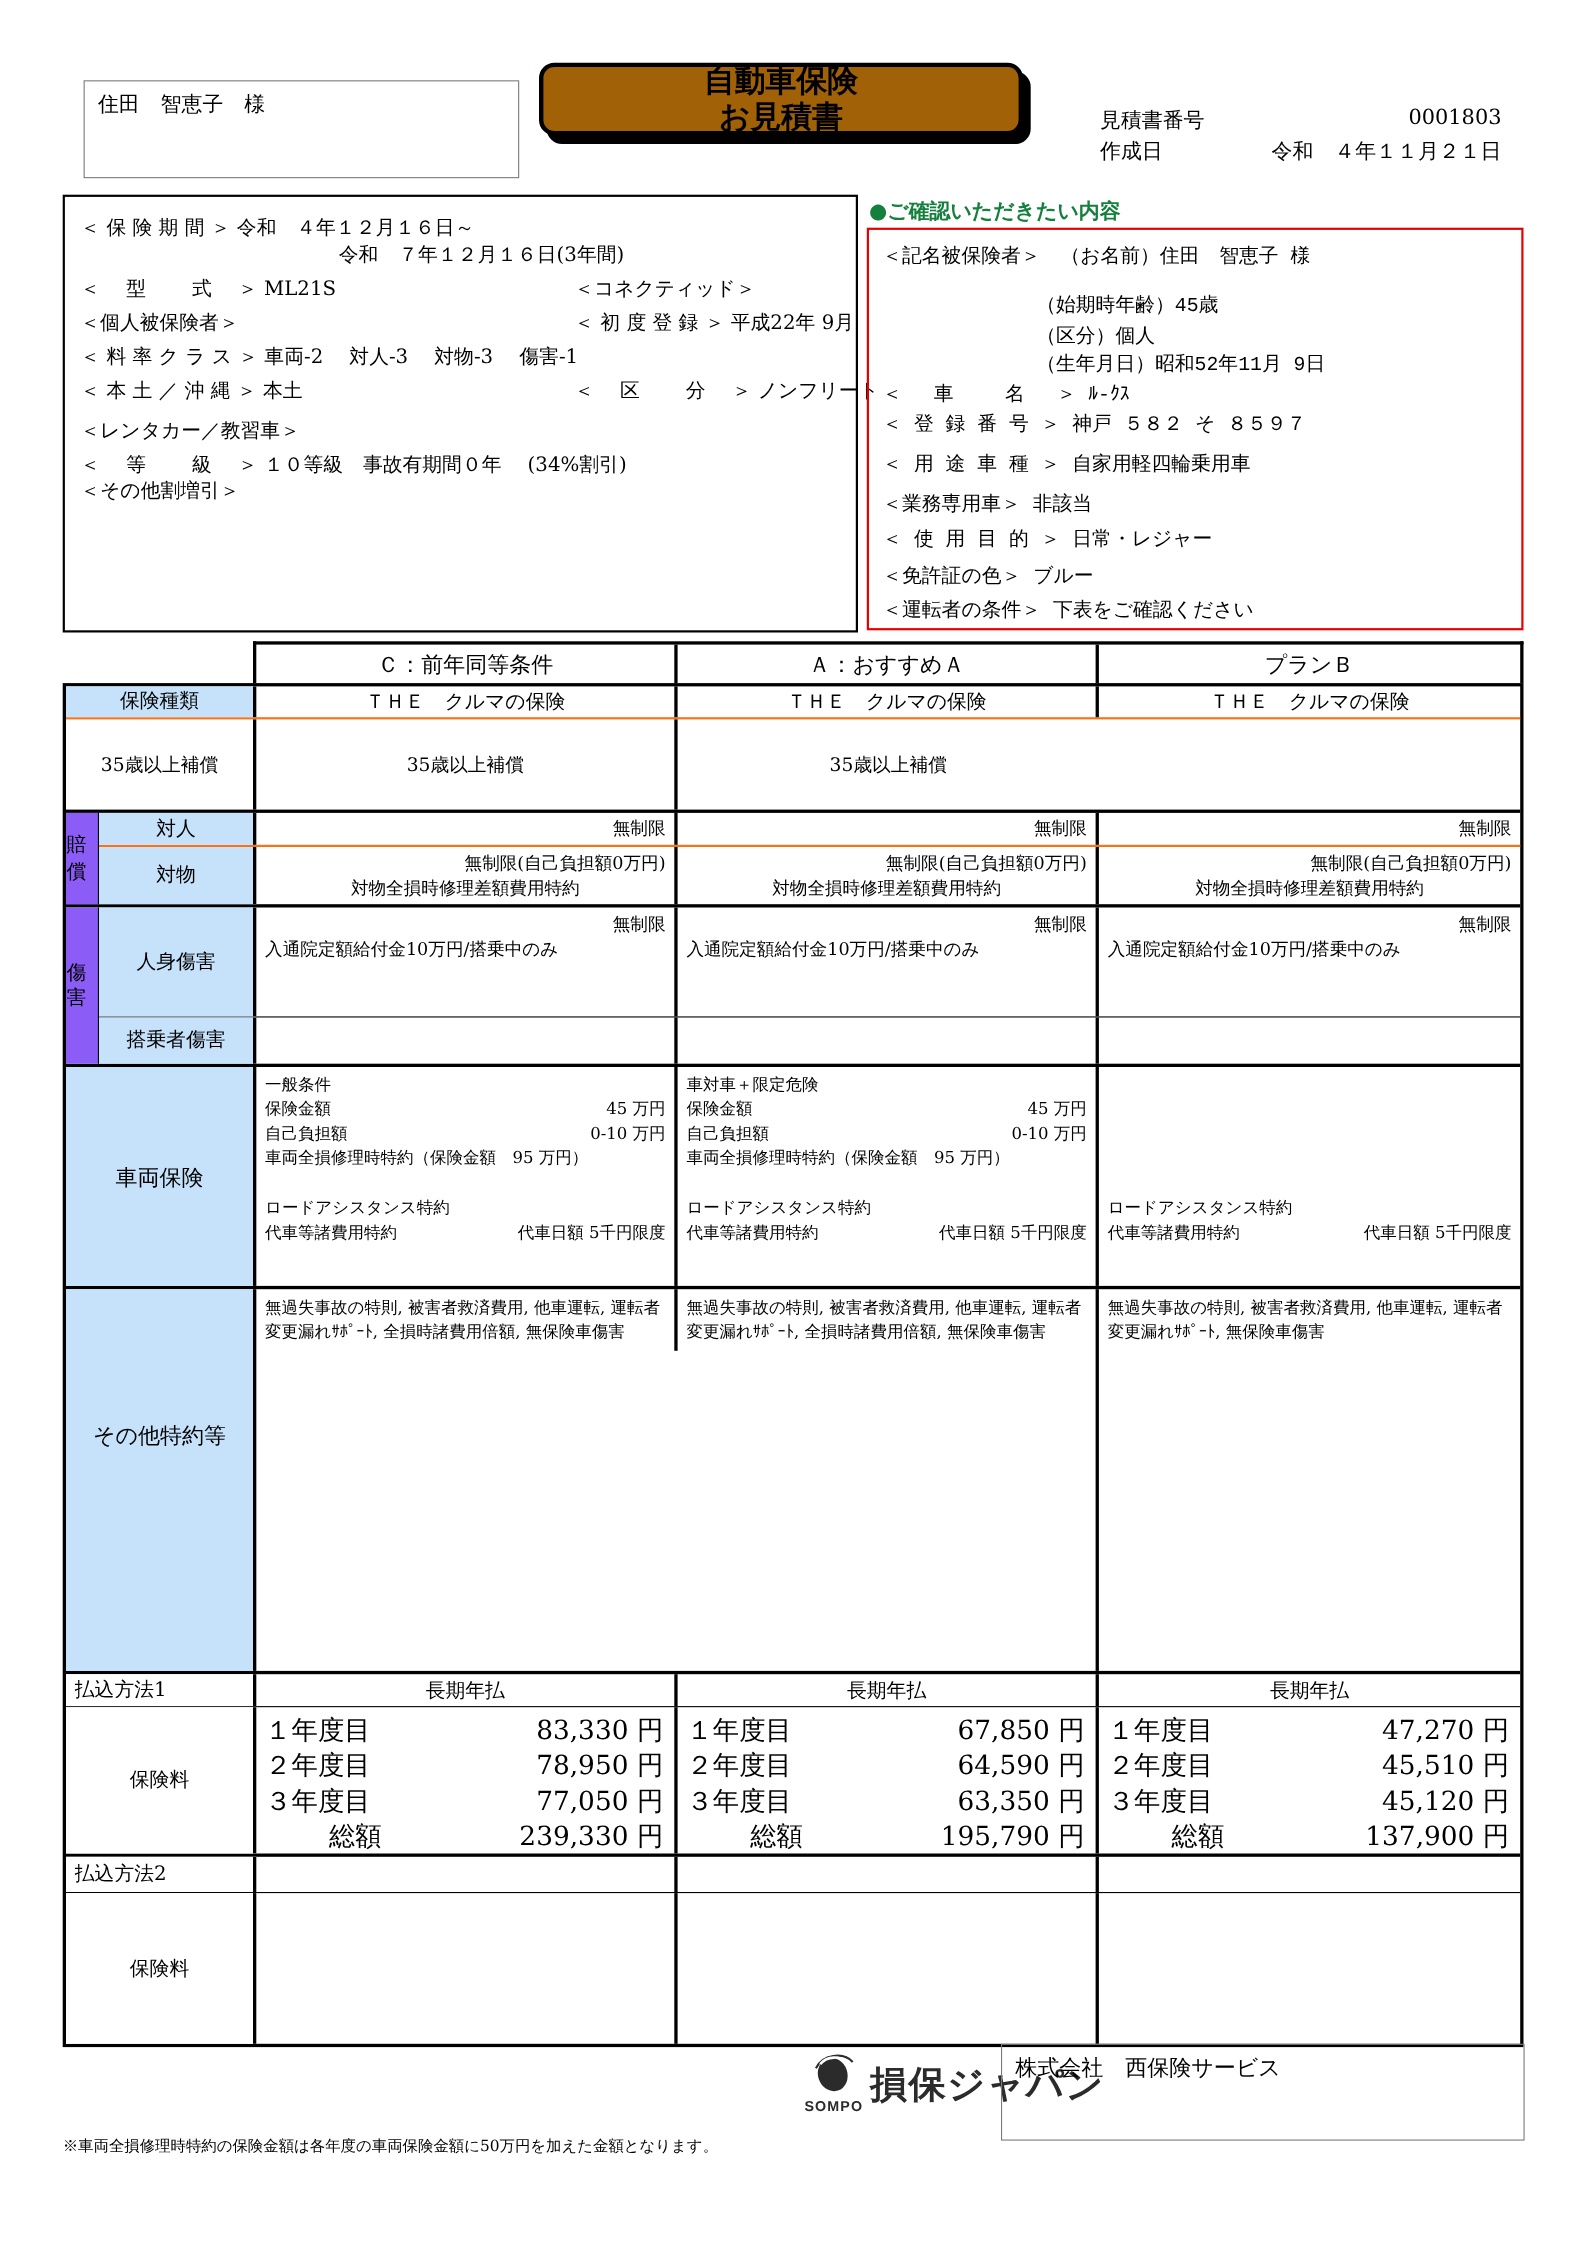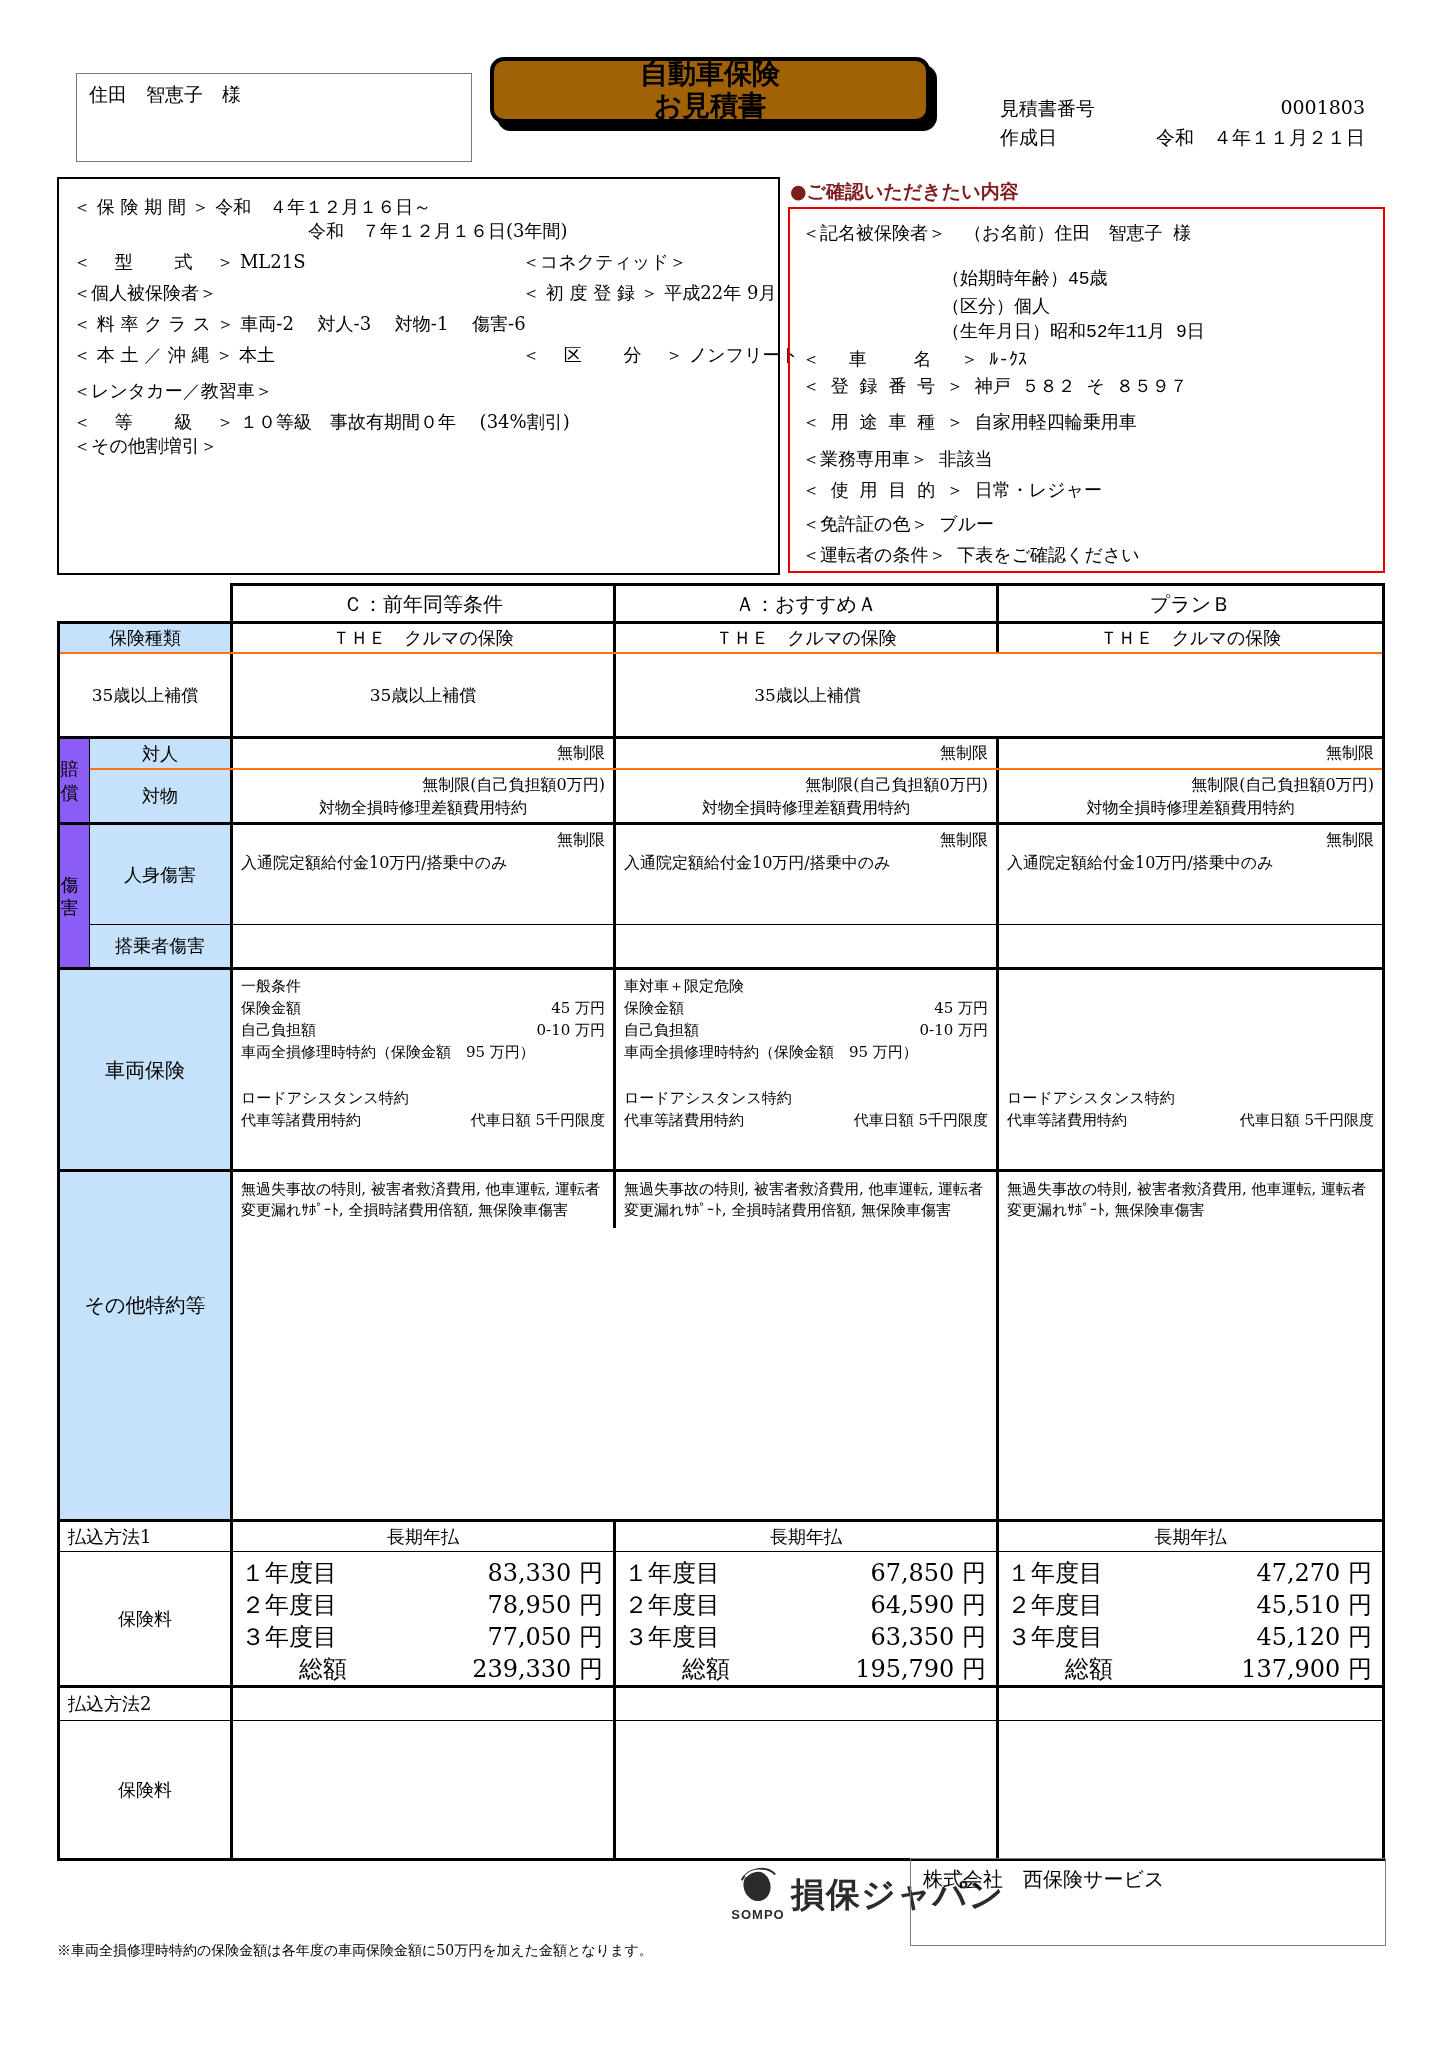--- a/index.html
+++ b/index.html
@@ -35,21 +35,21 @@
     border:2px solid #000; padding:16px 14px; font-size:18px;
   }
   .pline { position:relative; height:31px; white-space:nowrap; }
   .pline.h24 { height:24px; }
   .pline.ind .pl { margin-left:235px; }
   .pr { position:absolute; left:449px; top:0; white-space:nowrap; }
 
   
   .confirm-title {
     position:absolute; left:790px; top:179px; font-size:19px;
-    color:#7f1d1d; font-weight:bold;
+    color:#15803d; font-weight:bold;
   }
   .confirm-box {
     position:absolute; left:788px; top:207px; width:597px; height:366px;
     border:2px solid #e60000; padding:14px 12px; font-size:18px;
     line-height:1.3;
     font-family:Liberation Mono, monospace;
   }
   .cline { white-space:nowrap; }
   .cline.ind2 { margin-left:140px; }
   .mb22{margin-bottom:22px;} .mb12{margin-bottom:4px;} .mb13{margin-bottom:13px;}
@@ -137,21 +137,21 @@
       <span>作成日</span>
       <span>令和　４年１１月２１日</span>
     </div>
   </div>
 
   <div class="policy-box">
     <div class="pline h24"><span class="pl">＜ 保 険 期 間 ＞ 令和　４年１２月１６日～</span></div>
     <div class="pline ind"><span class="pl">令和　７年１２月１６日(3年間)</span></div>
     <div class="pline"><span class="pl">＜　 型 　　式　 ＞ ML21S</span><span class="pr">＜コネクティッド＞</span></div>
     <div class="pline"><span class="pl">＜個人被保険者＞</span><span class="pr">＜ 初 度 登 録 ＞ 平成22年 9月</span></div>
-    <div class="pline"><span class="pl">＜ 料 率 ク ラ ス ＞ 車両-2　 対人-3　 対物-1　 傷害-6</span></div>
+    <div class="pline"><span class="pl">＜ 料 率 ク ラ ス ＞ 車両-2　 対人-3　 対物-3　 傷害-1</span></div>
     <div class="pline" style="height:36px"><span class="pl">＜ 本 土 ／ 沖 縄 ＞ 本土</span><span class="pr">＜　 区 　　分 　＞ ノンフリート</span></div>
     <div class="pline"><span class="pl">＜レンタカー／教習車＞</span></div>
     <div class="pline h24"><span class="pl">＜　 等 　　級　 ＞ １０等級　事故有期間０年　 (34%割引)</span></div>
     <div class="pline"><span class="pl">＜その他割増引＞</span></div>
   </div>
 
   <div class="confirm-title">●ご確認いただきたい内容</div>
   <div class="confirm-box">
     <div class="cline mb22">＜記名被保険者＞　（お名前）住田　智恵子 様</div>
     <div class="cline ind2 mb4">（始期時年齢）45歳</div>

